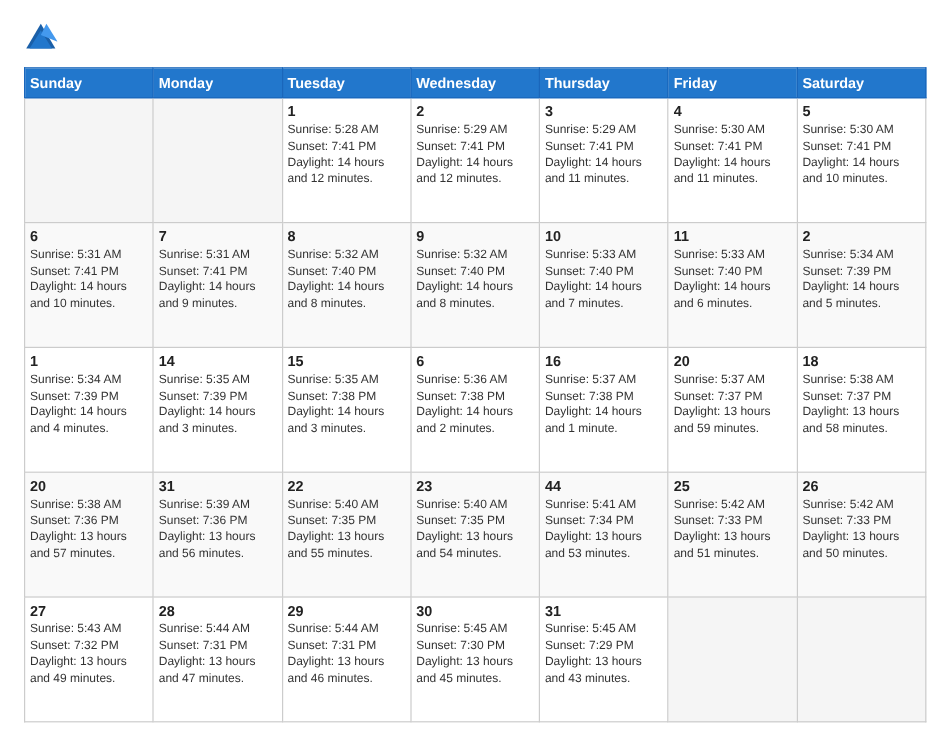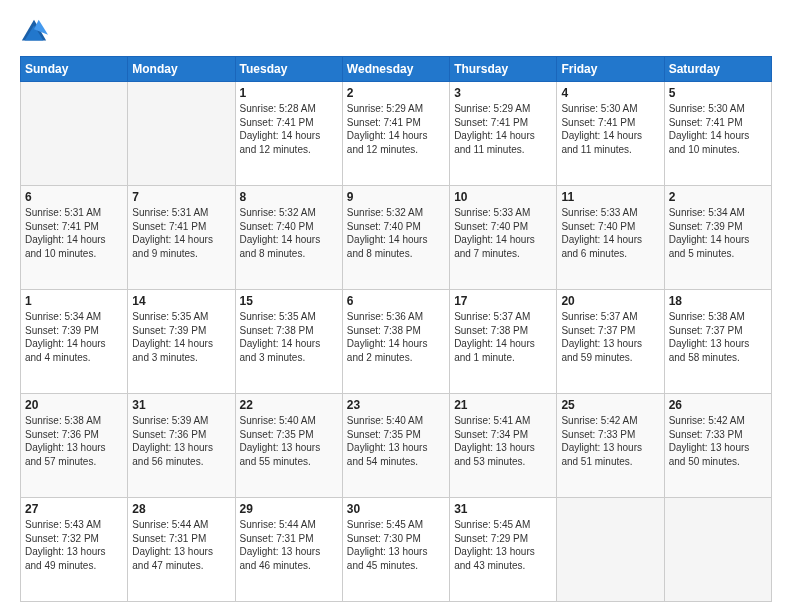--- a/index.html
+++ b/index.html
@@ -204,21 +204,21 @@
           </td>
           <td>
             <span class="day-num">15</span>
             <div class="cell-text">Sunrise: 5:35 AM<br>Sunset: 7:38 PM<br>Daylight: 14 hours<br>and 3 minutes.</div>
           </td>
           <td>
             <span class="day-num">6</span>
             <div class="cell-text">Sunrise: 5:36 AM<br>Sunset: 7:38 PM<br>Daylight: 14 hours<br>and 2 minutes.</div>
           </td>
           <td>
-            <span class="day-num">17</span>
+            <span class="day-num">16</span>
             <div class="cell-text">Sunrise: 5:37 AM<br>Sunset: 7:38 PM<br>Daylight: 14 hours<br>and 1 minute.</div>
           </td>
           <td>
             <span class="day-num">20</span>
             <div class="cell-text">Sunrise: 5:37 AM<br>Sunset: 7:37 PM<br>Daylight: 13 hours<br>and 59 minutes.</div>
           </td>
           <td>
             <span class="day-num">18</span>
             <div class="cell-text">Sunrise: 5:38 AM<br>Sunset: 7:37 PM<br>Daylight: 13 hours<br>and 58 minutes.</div>
           </td>
@@ -234,21 +234,21 @@
           </td>
           <td>
             <span class="day-num">22</span>
             <div class="cell-text">Sunrise: 5:40 AM<br>Sunset: 7:35 PM<br>Daylight: 13 hours<br>and 55 minutes.</div>
           </td>
           <td>
             <span class="day-num">23</span>
             <div class="cell-text">Sunrise: 5:40 AM<br>Sunset: 7:35 PM<br>Daylight: 13 hours<br>and 54 minutes.</div>
           </td>
           <td>
-            <span class="day-num">21</span>
+            <span class="day-num">44</span>
             <div class="cell-text">Sunrise: 5:41 AM<br>Sunset: 7:34 PM<br>Daylight: 13 hours<br>and 53 minutes.</div>
           </td>
           <td>
             <span class="day-num">25</span>
             <div class="cell-text">Sunrise: 5:42 AM<br>Sunset: 7:33 PM<br>Daylight: 13 hours<br>and 51 minutes.</div>
           </td>
           <td>
             <span class="day-num">26</span>
             <div class="cell-text">Sunrise: 5:42 AM<br>Sunset: 7:33 PM<br>Daylight: 13 hours<br>and 50 minutes.</div>
           </td>

